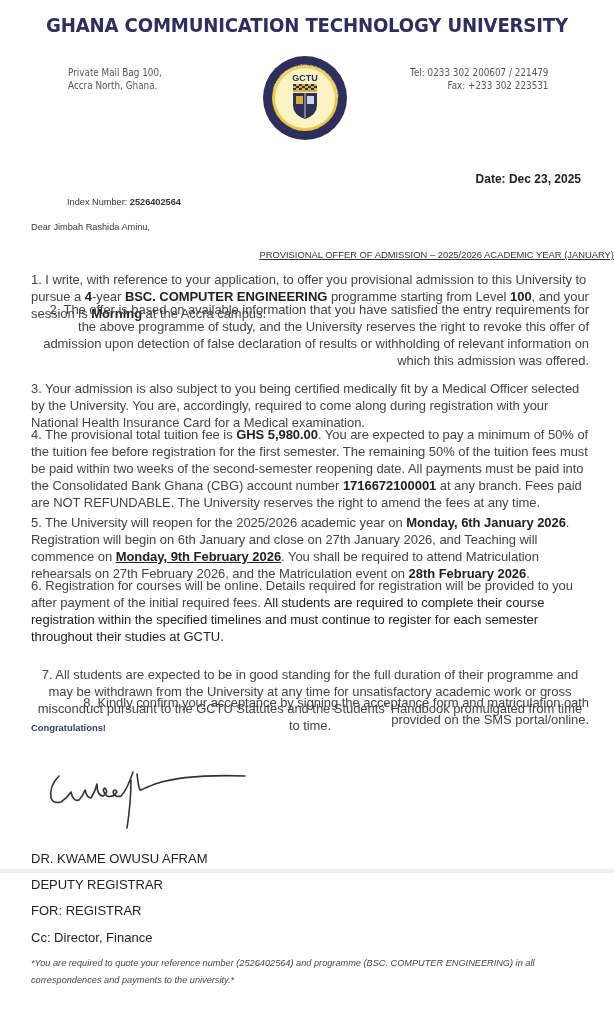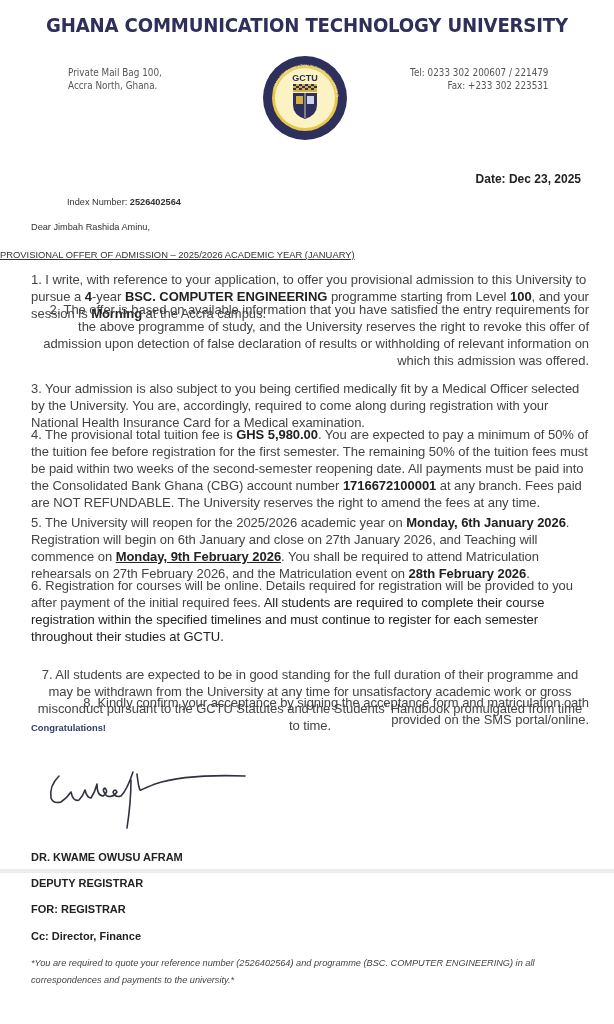--- a/index.html
+++ b/index.html
@@ -5,24 +5,24 @@
     html, body { margin: 0; padding: 0; background: #ffffff; }
     body { width: 614px; height: 1024px; position: relative; overflow: hidden; font-family: "Liberation Sans", sans-serif; color: #333333; }
     .uni-title { position: absolute; top: 14px; left: 0; width: 614px; text-align: center; font-family: "DejaVu Sans", sans-serif; font-weight: bold; font-size: 19.5px; color: #2e2f5a; letter-spacing: -0.2px; transform: scaleX(0.93); }
     .addr { position: absolute; top: 66px; left: 68px; font-family: "DejaVu Sans", sans-serif; font-size: 9.6px; line-height: 13px; color: #555555; transform: scaleX(0.92); transform-origin: left; }
     .contact { position: absolute; top: 66px; right: 66px; font-family: "DejaVu Sans", sans-serif; font-size: 9.6px; line-height: 13px; color: #555555; text-align: right; transform: scaleX(0.92); transform-origin: right; }
     .logo { position: absolute; top: 55px; left: 262px; width: 86px; height: 86px; }
     .date { position: absolute; top: 172px; right: 33px; font-size: 12px; font-weight: bold; color: #222; }
     .line { position: absolute; left: 31px; font-size: 9.2px; color: #333; white-space: nowrap; }
     .para { position: absolute; left: 31px; width: 558px; font-size: 13px; line-height: 16.9px; color: #444; letter-spacing: -0.05px; }
     .para b { color: #222; }
-    .heading { position: absolute; top: 249px; left: 0; width: 614px; text-align: left; font-size: 9.4px; color: #333; text-decoration: underline; }
+    .heading { position: absolute; top: 249px; left: 0; width: 614px; text-align: right; font-size: 9.4px; color: #333; text-decoration: underline; }
     .congrats { position: absolute; top: 722px; left: 31px; font-size: 9.4px; font-weight: bold; color: #2c3f66; }
     .sig-img { position: absolute; top: 762px; left: 45px; width: 230px; height: 72px; }
-    .sig-line { position: absolute; left: 31px; font-size: 11px; font-weight: bold; color: #222; text-align: right; }
+    .sig-line { position: absolute; left: 31px; font-size: 13px; font-weight: normal; color: #222; text-align: right; }
     .divider { position: absolute; top: 869px; left: 0; width: 614px; height: 4px; background: #ececec; }
     .note { position: absolute; top: 955px; left: 31px; width: 560px; font-size: 9.2px; line-height: 17px; font-style: italic; color: #444; }
   </style>
 </head>
 <body>
 
 <div>
   <div class="uni-title">GHANA COMMUNICATION TECHNOLOGY UNIVERSITY</div>
   <div class="addr">
     <div>Private Mail Bag 100,</div>

